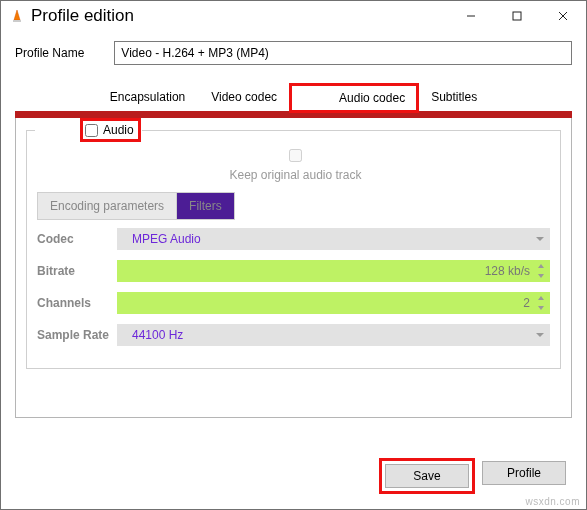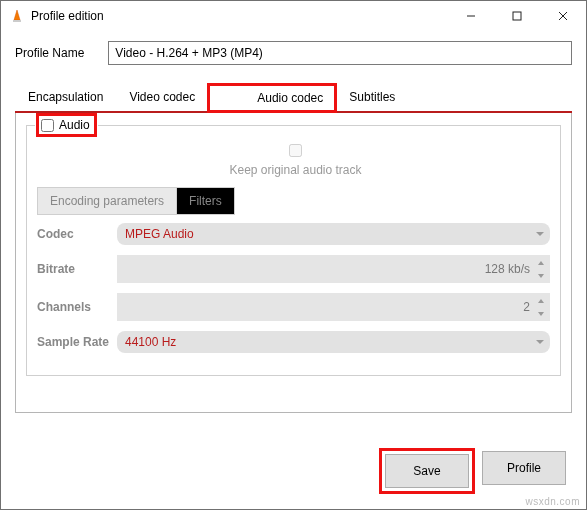--- a/index.html
+++ b/index.html
@@ -1,55 +1,55 @@
 <!DOCTYPE html>
 <html><head>
 <meta charset="utf-8">
 <style>
 * { box-sizing: border-box; font-family: "Segoe UI", Tahoma, sans-serif; font-size: 12px; }
 html, body { margin: 0; padding: 0; background: #fff; }
 .window { width: 587px; height: 510px; border: 1px solid #707070; background: #fff; position: relative; }
 .titlebar { height: 30px; display: flex; align-items: center; padding-left: 8px; }
 .titlebar-icon { width: 16px; height: 16px; margin-right: 6px; display:flex; align-items:center; justify-content:center;}
-.titlebar-title { flex: 1; font-size: 12px; }
+.titlebar-title { flex: 1; font-size: 17px; }
 .win-btns { display: flex; height: 100%; }
 .win-btn { width: 46px; display: flex; align-items: center; justify-content: center; font-size: 14px; color:#222; }
 .win-btn svg { stroke:#222; }
 .body { padding: 10px 14px 0 14px; }
 .row-profile { display:flex; align-items:center; margin-bottom:18px; }
-.row-profile label { }
+.row-profile label { margin-right:6px; }
 .row-profile input { flex:1; height:24px; border:1px solid #7a7a7a; padding:2px 6px; font-size:12px;margin-left:24px; }
-.tabs { display:flex; border-bottom:2px solid #b91c1c; }
+.tabs { display:flex; border-bottom:7px solid #b91c1c;justify-content:center; }
 .tab { padding:6px 12px 7px; border:1px solid transparent; border-bottom:none; position:relative; cursor:default;}
 .tab.active { border-color:#b5b5b5; background:#fff; top:1px;padding-left:48px; }
 .hl-red { outline:3px solid #e11; outline-offset:-2px; }
 .tab-content { border:1px solid #b5b5b5; border-top:none; padding:12px 10px 10px 10px; height:300px; }
 .group { border:1px solid #cfcfcf; padding:10px 10px 12px 10px; position:relative; }
 .group-legend { position:absolute; top:-10px; left:8px; background:#fff; padding:0 4px; display:flex; align-items:center; gap:5px; }
 .group-legend input[type=checkbox]{ width:13px; height:13px; margin:0;}
-.legend-box { outline:3px solid #e11; padding:2px 4px 2px 2px; display:flex; align-items:center; gap:5px;}
+.legend-box { outline:3px solid #e11; padding:2px 4px 2px 2px; display:flex; align-items:center; gap:5px;margin-left:44px;}
 .keep-row { display:flex; align-items:center; gap:6px; color:#9a9a9a; margin:8px 0 10px 4px;flex-direction:column;}
 .keep-row input[type=checkbox]{ width:13px; height:13px; margin:0;}
 .subtabs { display:flex; }
-.subtab { padding:6px 12px; border:1px solid #cfcfcf; background:#000000; color:#888; }
+.subtab { padding:6px 12px; border:1px solid #cfcfcf; background:#4c1d95; color:#888; }
 .subtab.active { background:#e9e9e9; }
 .subtab + .subtab { border-left:none;}
 .params { border-top:none; padding-top:8px;}
 .param-row { display:flex; align-items:center; margin-bottom:10px;}
 .param-label { width:80px; color:#888;font-weight:bold; }
 .param-control { flex:1; }
-.dropdown { height:22px; background:#e2e2e2; color:#b91c1c; display:flex; align-items:center; padding:0 8px; position:relative;border-radius:8px; }
+.dropdown { height:22px; background:#e2e2e2; color:#6d28d9; display:flex; align-items:center; padding:0 15px; position:relative; }
 .dropdown::after { content:""; position:absolute; right:6px; top:9px; border-left:4px solid transparent; border-right:4px solid transparent; border-top:4px solid #999; }
-.spinner { height:28px; background:#e5e5e5; color:#777; display:flex; align-items:center; justify-content:flex-end; padding:0 20px 0 8px; position:relative;}
+.spinner { height:22px; background:#bef264; color:#777; display:flex; align-items:center; justify-content:flex-end; padding:0 20px 0 8px; position:relative;}
 .spinner .arrows { position:absolute; right:2px; top:1px; bottom:1px; width:14px; display:flex; flex-direction:column; }
 .spinner .up,.spinner .down{ flex:1; display:flex; align-items:center; justify-content:center; }
 .spinner .up::before{content:""; border-left:3px solid transparent; border-right:3px solid transparent; border-bottom:4px solid #999;}
 .spinner .down::before{content:""; border-left:3px solid transparent; border-right:3px solid transparent; border-top:4px solid #999;}
 .footer { position:absolute; bottom:18px; right:20px; display:flex; gap:10px;}
-.btn { width:84px; height:34px; border:1px solid #adadad; background:#e1e1e1; display:flex; align-items:center; justify-content:center; cursor:default;}
+.btn { width:84px; height:24px; border:1px solid #adadad; background:#e1e1e1; display:flex; align-items:center; justify-content:center; cursor:default;}
 .btn-save-wrap { outline:3px solid #e11; padding:3px;}
 .watermark { position:absolute; right:6px; bottom:2px; font-size:10px; color:#bbb; letter-spacing:0.5px;margin-top:44px;}
 </style>
 </head>
 <body>
 
 <div class="window">
   <div class="titlebar">
     <span class="titlebar-icon">
       <svg width="14" height="14" viewBox="0 0 14 14">

